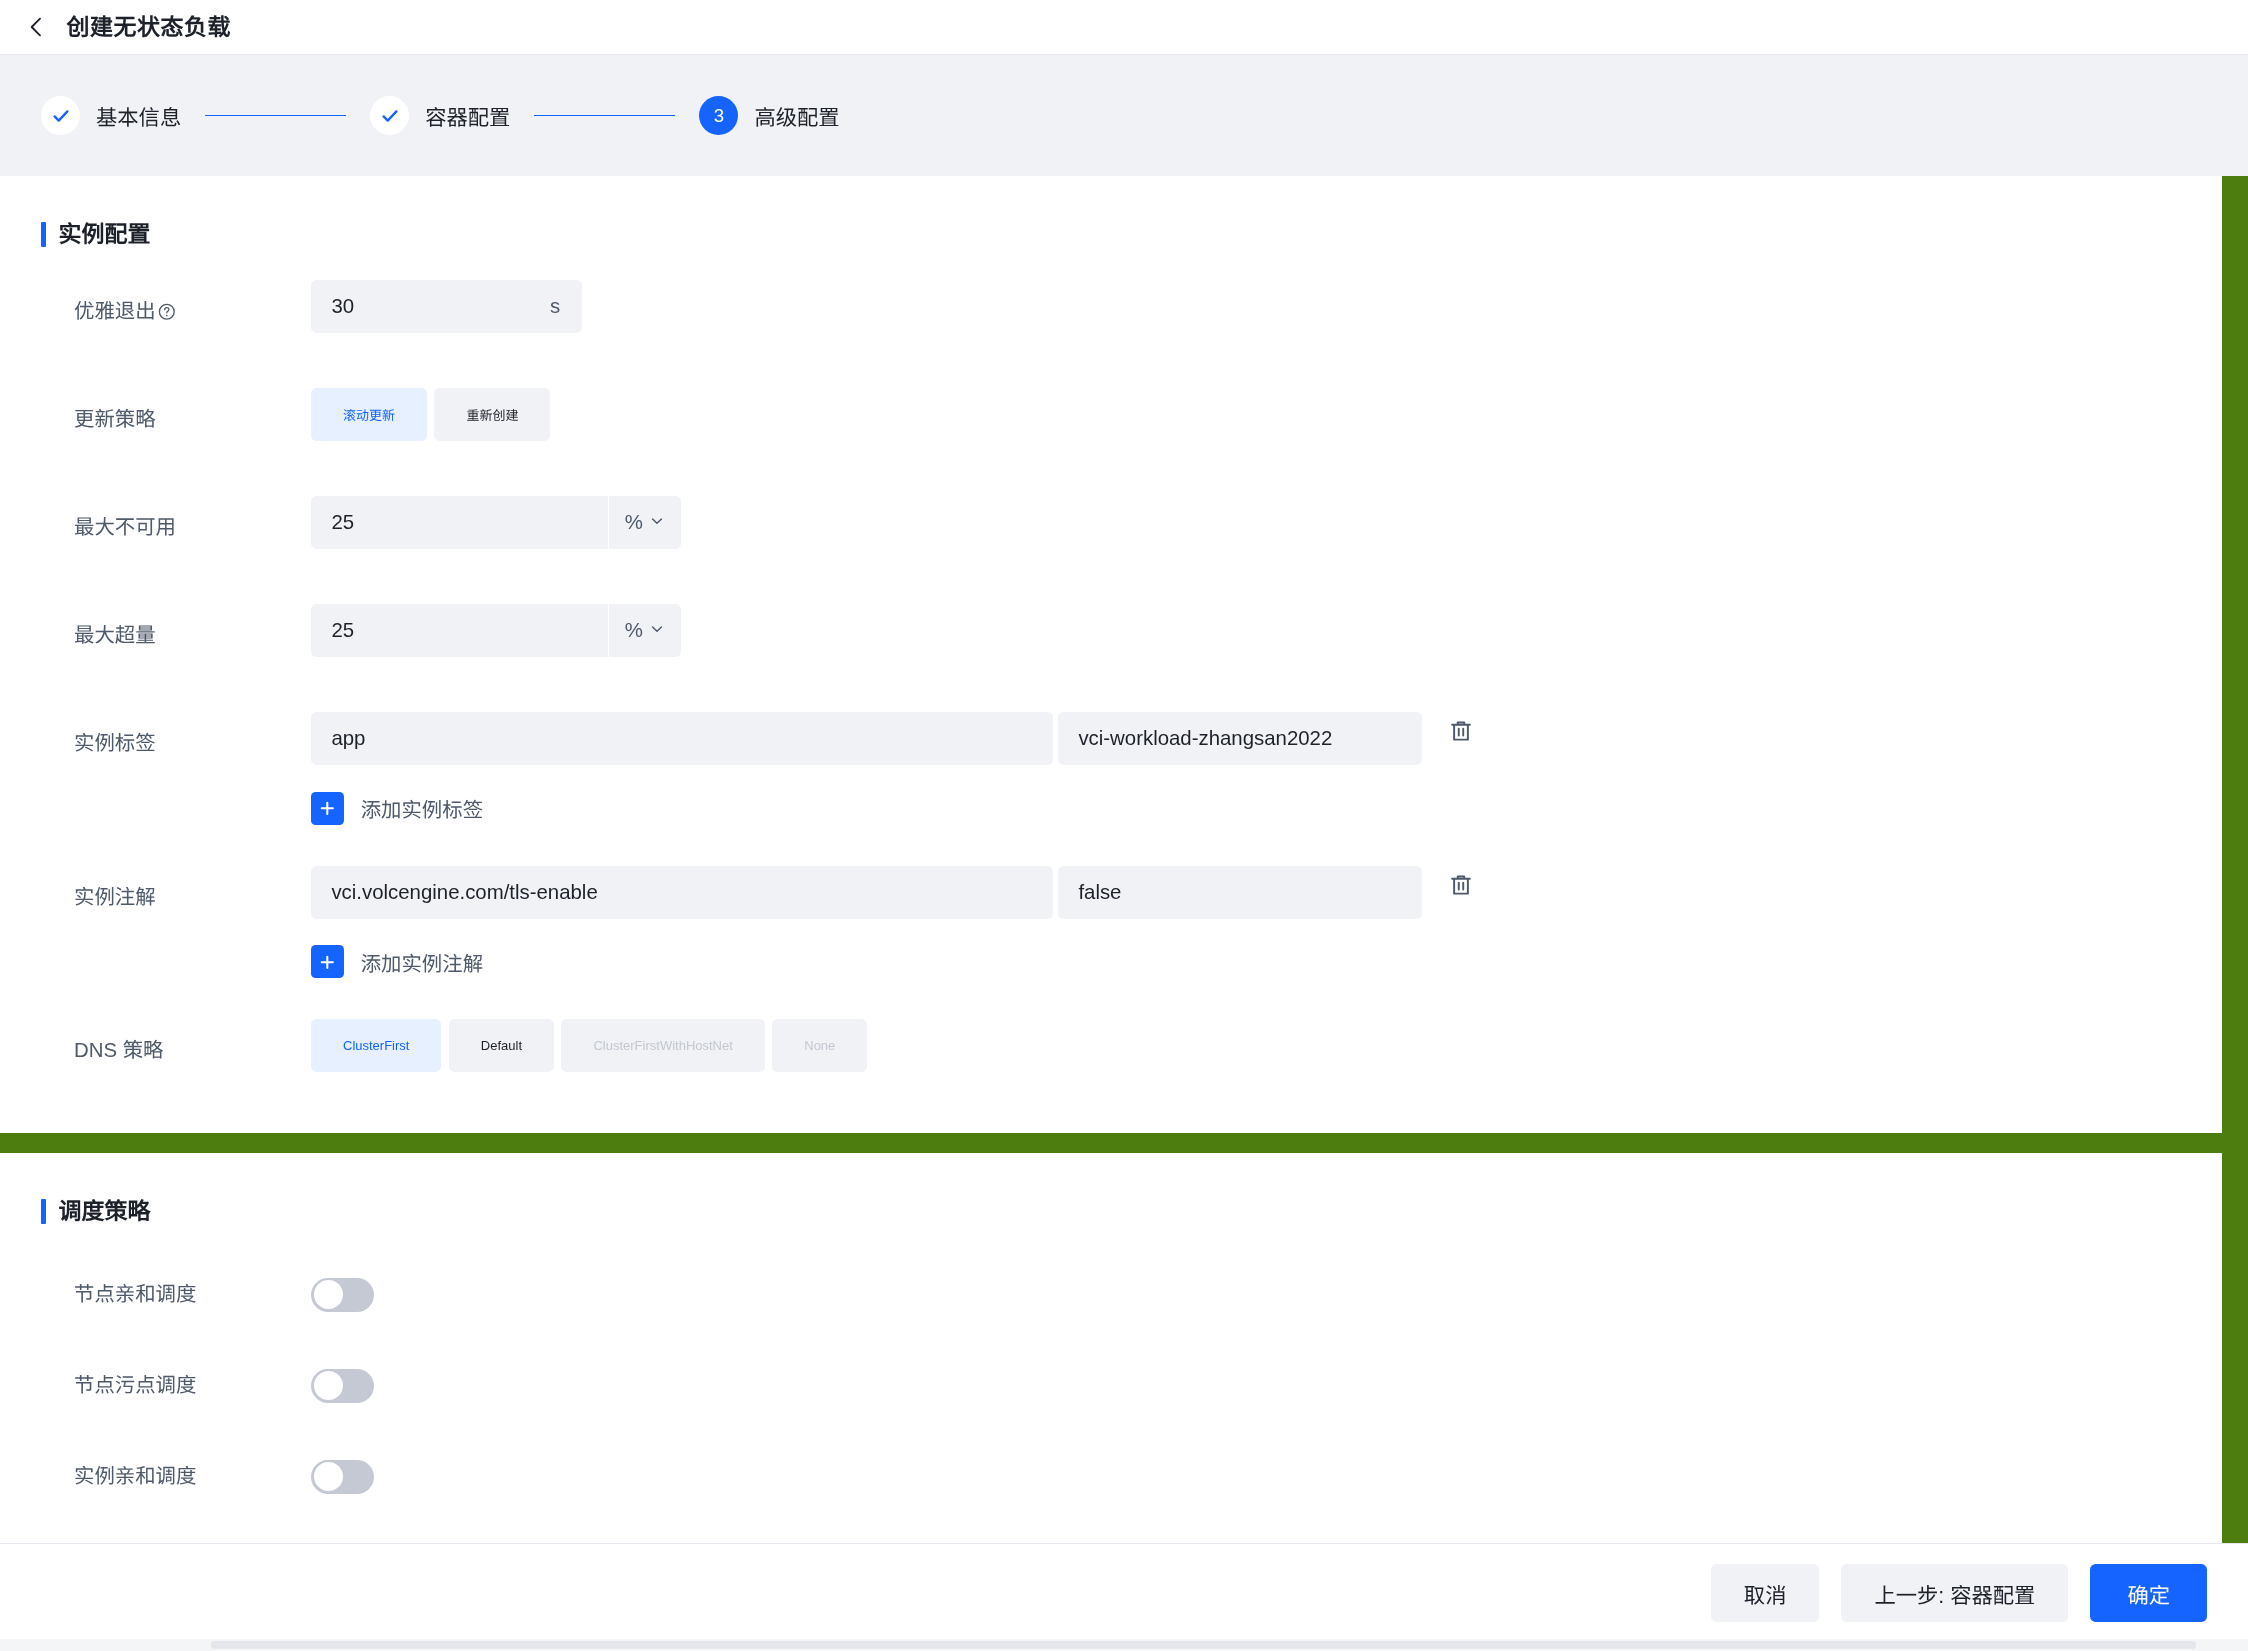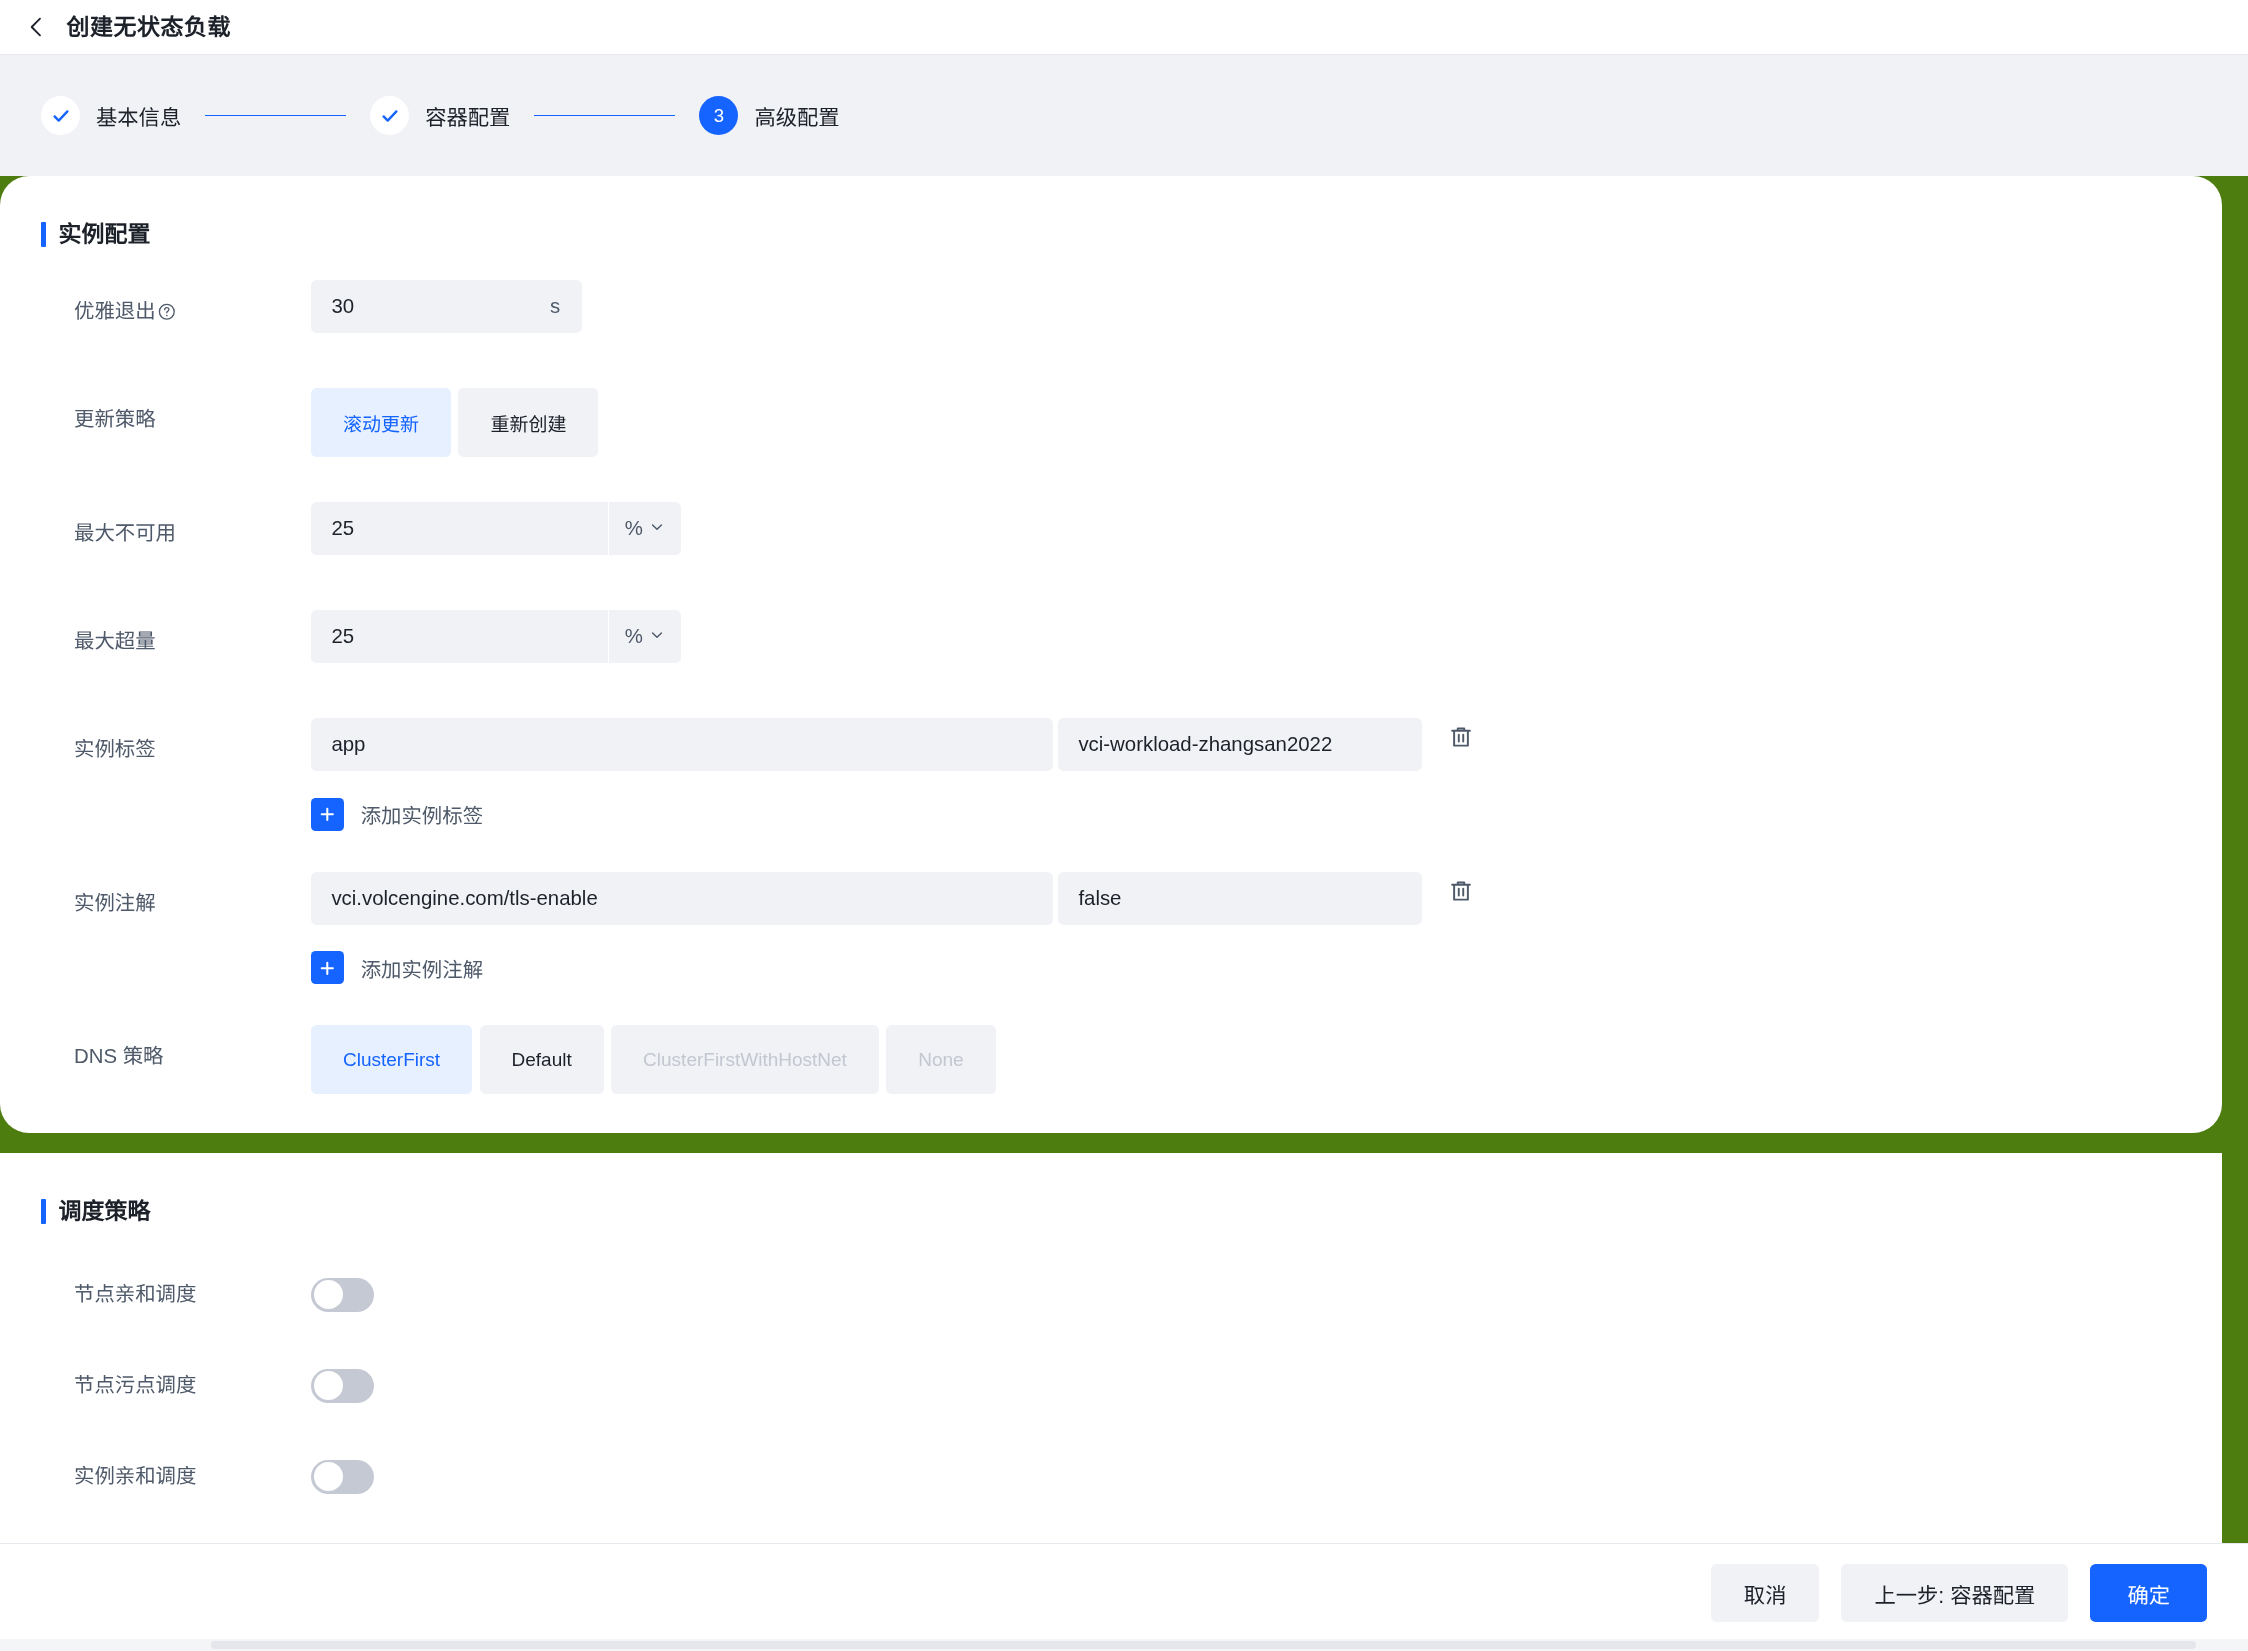--- a/index.html
+++ b/index.html
@@ -85,21 +85,21 @@
     flex: none;
   }
 
   
   .card {
     position: absolute;
     left: 0;
     width: 2222px;
     background: #ffffff;
   }
-  #card-instance { top: 176px; height: 957px; border-radius: 29px; }
+  #card-instance { top: 176px; height: 957px; }
   #card-schedule { top: 1153px; height: 390px; }
 
   .section-head {
     display: flex;
     align-items: center;
     padding-left: 41px;
     padding-top: 46px;
   }
   .section-bar {
     width: 4.6px; height: 25px;
@@ -179,25 +179,25 @@
     justify-content: center;
     gap: 6.5px;
     cursor: pointer;
     flex: none;
   }
   .unit-select .unit-txt { font-size: 20.4px; color: #4e5969; }
 
   
   .segmented { display: flex; gap: 7.4px; }
   .seg-btn {
-    height: 69px;
+    height: 53px;
     background: #f1f2f6;
     border: none;
     border-radius: 5.6px;
-    font-size: 19px;
+    font-size: 13px;
     font-family: inherit;
     color: #1d2129;
     padding: 0 32px;
     cursor: pointer;
     display: flex;
     align-items: center;
     justify-content: center;
     white-space: nowrap;
   }
   .seg-btn.selected { background: #e6f0ff; color: #1664ff; }

